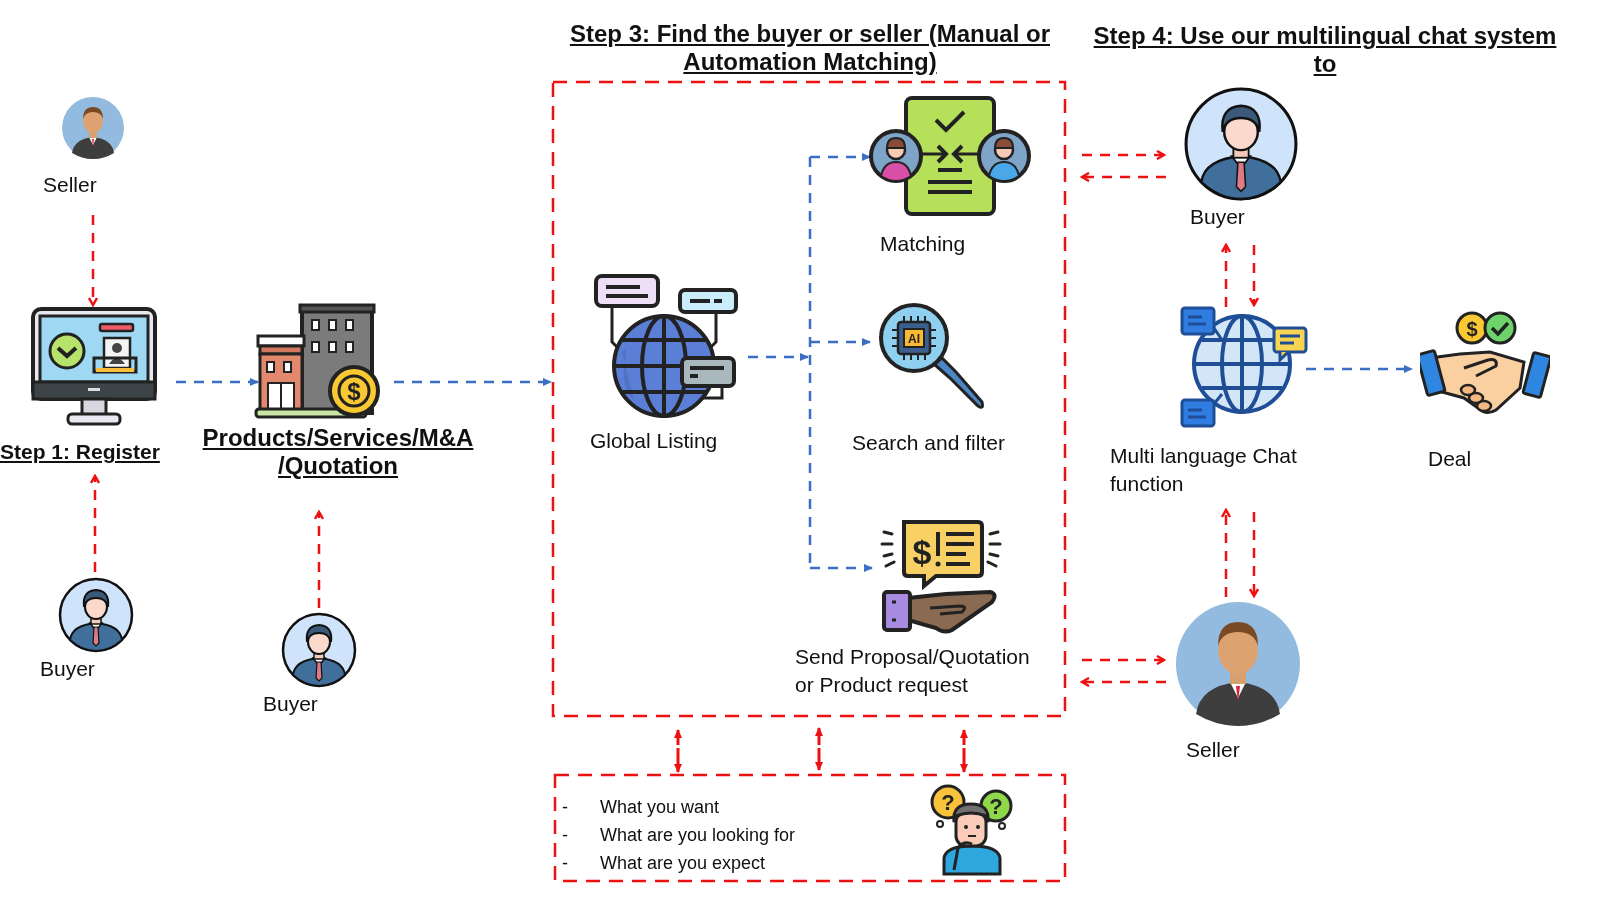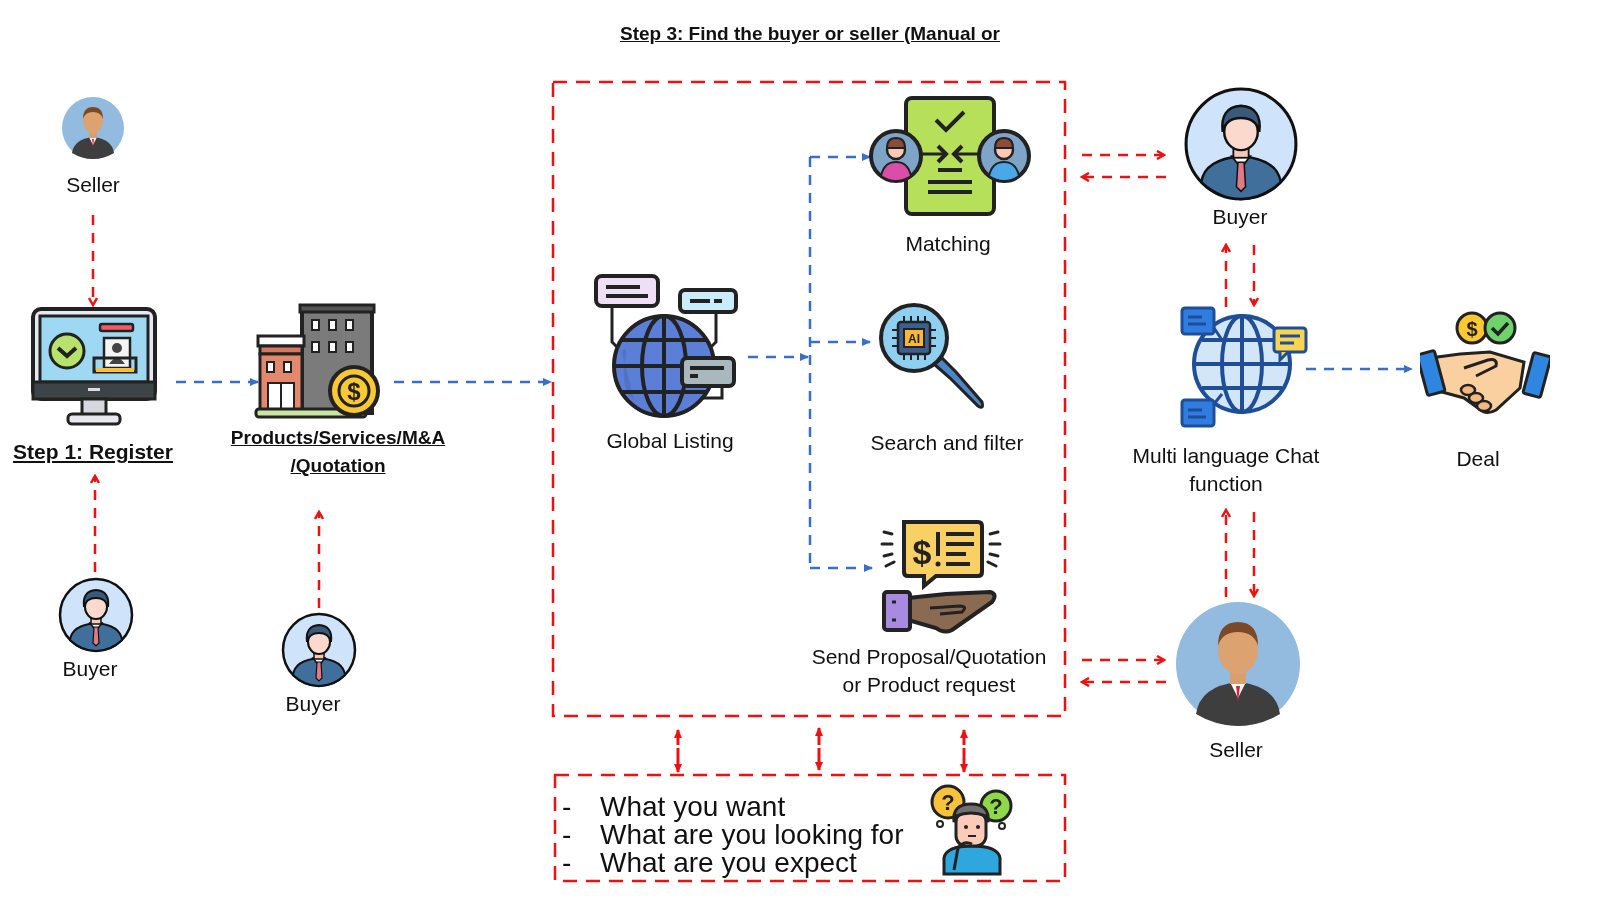--- a/index.html
+++ b/index.html
@@ -1,23 +1,23 @@
 <!DOCTYPE html>
 <html><head>
 <meta charset="utf-8">
 <style>
   html, body { margin: 0; padding: 0; background: #ffffff; }
   body { width: 1600px; height: 905px; position: relative; overflow: hidden;
          font-family: "Liberation Sans", sans-serif; color: #111; }
-  .lbl { position: absolute; font-size: 21px; text-align: center; white-space: nowrap; color: #111; }
-  .hdr { position: absolute; font-size: 19px; font-weight: bold; text-decoration: underline;
+  .lbl { position: absolute; font-size: 21px; white-space: nowrap; color: #111; }
+  .hdr { position: absolute; font-size: 24px; font-weight: bold; text-decoration: underline;
          text-align: center; line-height: 28px; color: #111; }
   .icon { position: absolute; }
   svg.lines { position: absolute; left: 0; top: 0; }
-  .crit { position: absolute; font-size: 28px; line-height: 28px; color: #111; }
+  .crit { position: absolute; font-size: 18px; line-height: 28px; color: #111; }
   .crit .dash { display: inline-block; width: 38px; }
 </style>
 </head>
 <body>
 
 <svg class="lines" width="1600" height="905">
   <defs>
     <marker id="rh" markerWidth="10" markerHeight="10" refX="8" refY="5" orient="auto" markerUnits="userSpaceOnUse">
       <path d="M1,1 L8,5 L1,9" fill="none" stroke="#ee1111" stroke-width="2.5"></path>
     </marker>
@@ -60,22 +60,24 @@
   <line x1="1166" y1="682" x2="1082" y2="682" stroke="#ee1111" stroke-width="2.5" stroke-dasharray="10,8" marker-end="url(#rh)"></line>
 
   <line x1="1226" y1="307" x2="1226" y2="245" stroke="#ee1111" stroke-width="2.5" stroke-dasharray="10,8" marker-end="url(#rh)"></line>
   <line x1="1254" y1="245" x2="1254" y2="305" stroke="#ee1111" stroke-width="2.5" stroke-dasharray="10,8" marker-end="url(#rh)"></line>
   <line x1="1226" y1="597" x2="1226" y2="510" stroke="#ee1111" stroke-width="2.5" stroke-dasharray="10,8" marker-end="url(#rh)"></line>
   <line x1="1254" y1="512" x2="1254" y2="596" stroke="#ee1111" stroke-width="2.5" stroke-dasharray="10,8" marker-end="url(#rh)"></line>
 </svg>
 
 <div class="hdr" style="left:560px; top:20px; width:500px;">
   <div>Step 3: Find the buyer or seller (Manual or</div>
+  <div>Automation Matching)</div>
 </div>
 <div class="hdr" style="left:1080px; top:22px; width:490px;">
+  <div>Step 4: Use our multilingual chat system to</div>
 </div>
 
 <svg class="icon" style="left:62px; top:97px;" width="62" height="62" viewBox="0 0 62 62">
   <circle cx="31" cy="31" r="31" fill="#93badf"></circle>
   <path d="M10,56 Q12,42 31,40 Q50,42 52,56 Q42,62 31,62 Q20,62 10,56z" fill="#3e3e3e"></path>
   <path d="M27,40 L31,48 L35,40z" fill="#fff"></path>
     <path d="M30,42 L32,42 L31,50z" fill="#d23"></path>
   <rect x="27" y="32" width="8" height="9" fill="#d9a06f"></rect>
   <ellipse cx="31" cy="24" rx="10" ry="12" fill="#dca371"></ellipse>
   <path d="M21,22 Q21,10 31,10 Q41,10 41,22 Q39,15 31,15 Q23,15 21,22z" fill="#7a4a26"></path>

